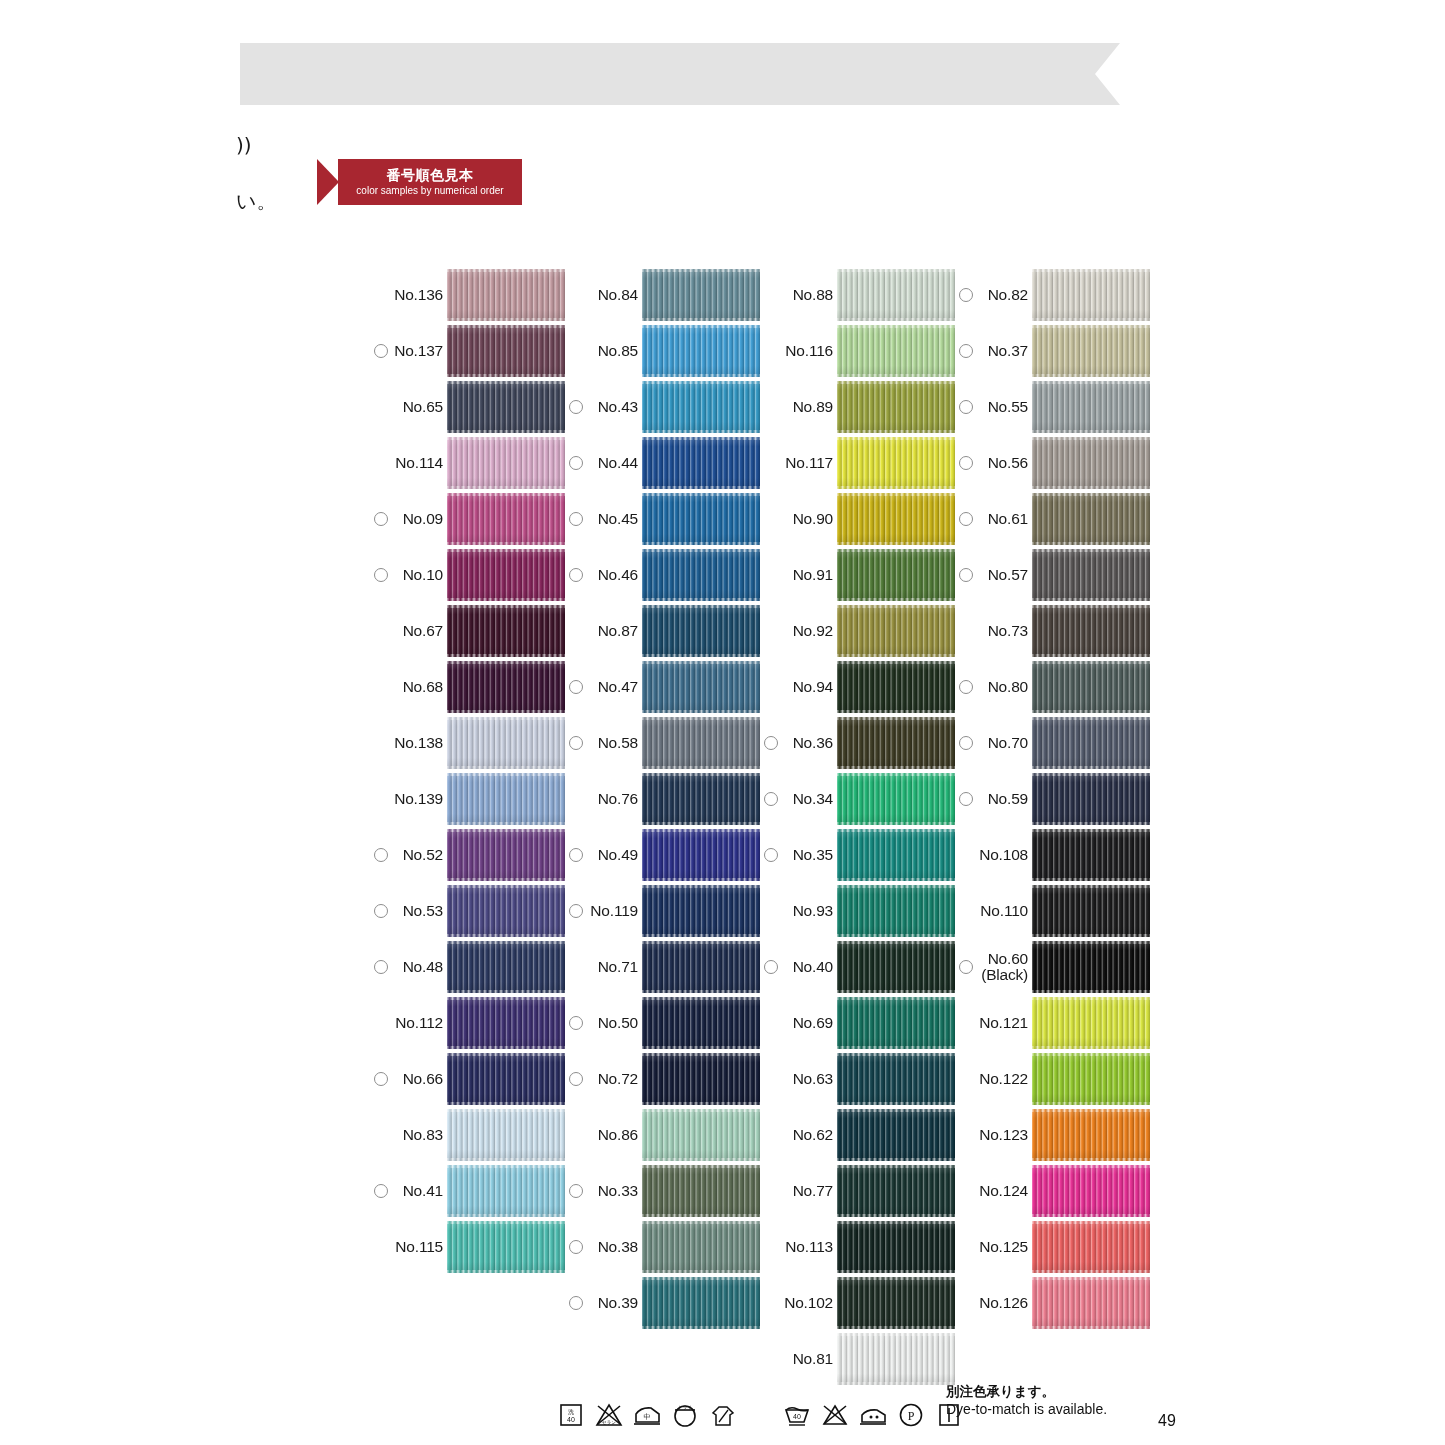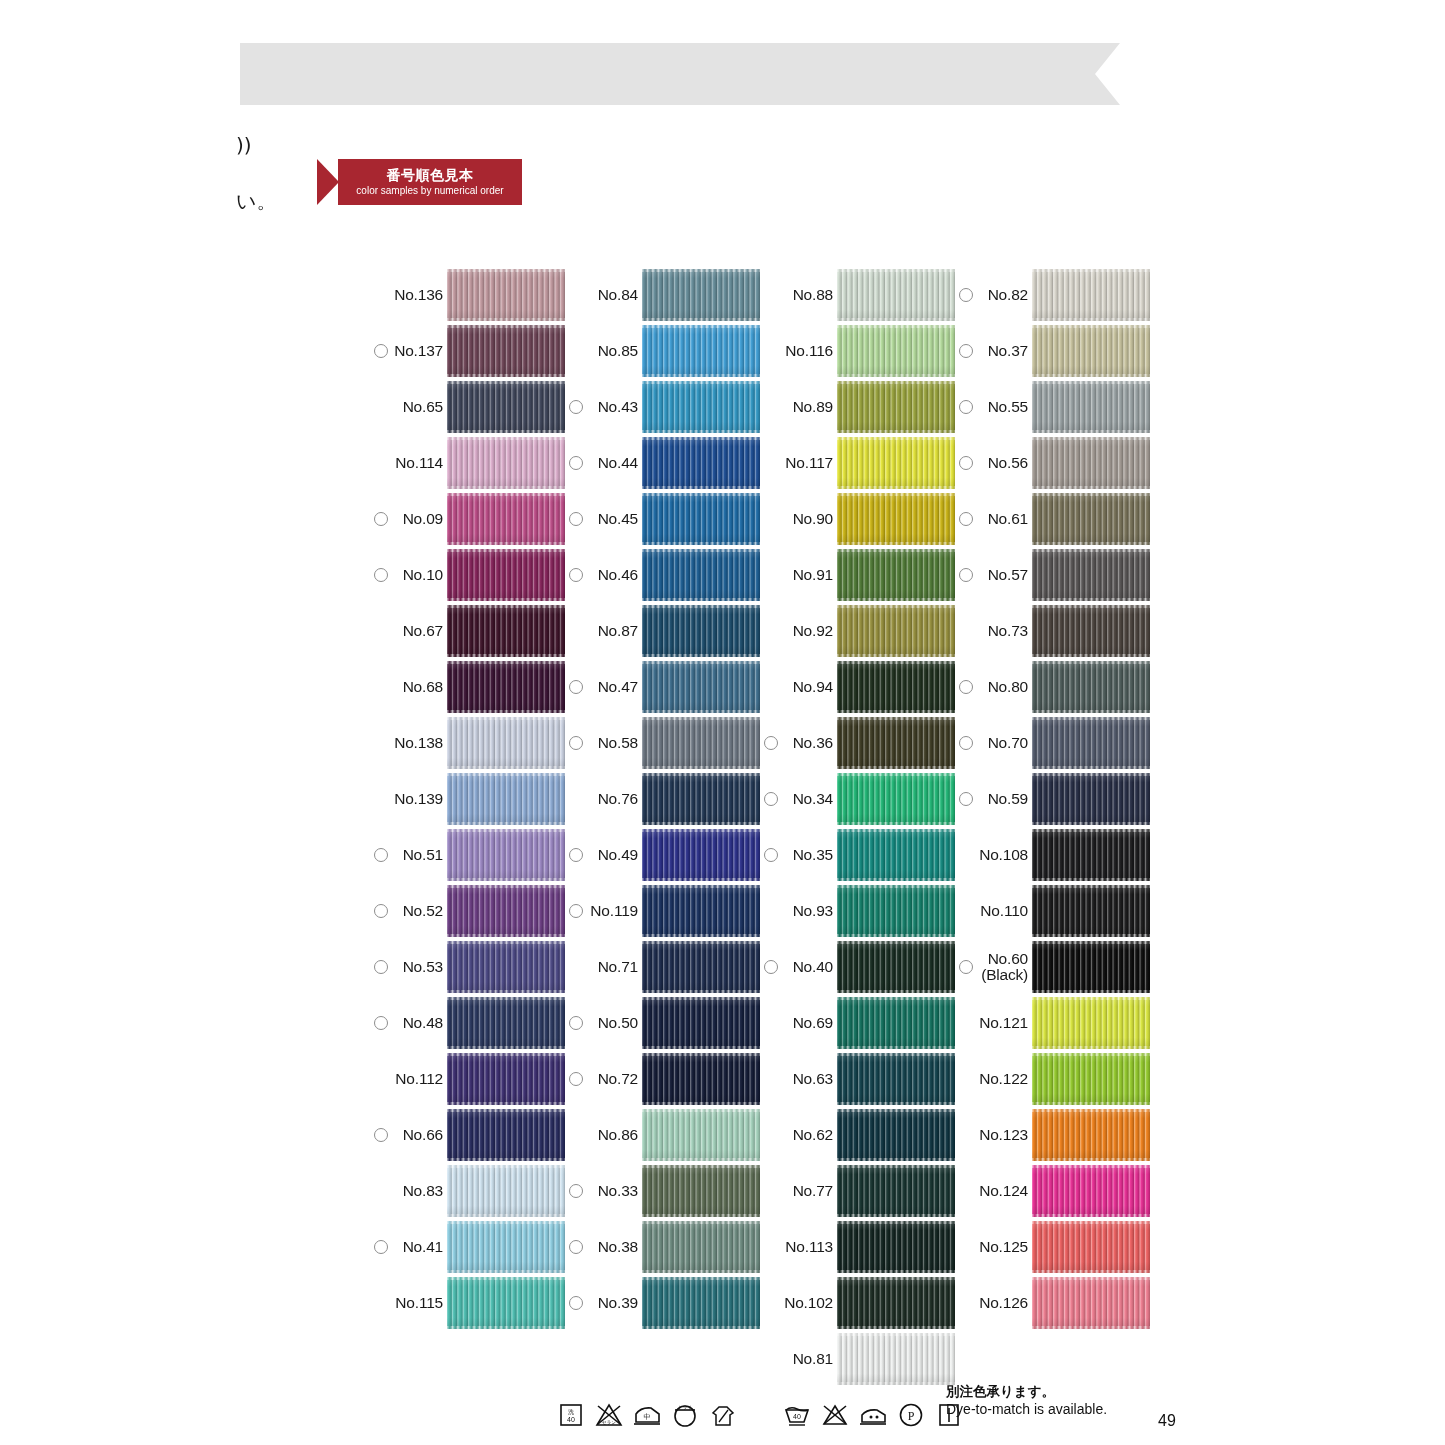--- a/index.html
+++ b/index.html
@@ -241,30 +241,20 @@
         <div class="label">No.139</div>
         <div class="swatch" style="background: rgb(140, 171, 213);">
           <div class="rib"></div>
           <div class="shade"></div>
           <div class="edge-top"></div>
           <div class="edge-bot"></div>
         </div>
       </div>
       <div class="row">
         <span class="marker"></span>
-        <div class="label">No.51</div>
-        <div class="swatch" style="background: rgb(155, 135, 196);">
-          <div class="rib"></div>
-          <div class="shade"></div>
-          <div class="edge-top"></div>
-          <div class="edge-bot"></div>
-        </div>
-      </div>
-      <div class="row">
-        <span class="marker"></span>
         <div class="label">No.52</div>
         <div class="swatch" style="background: rgb(107, 60, 131);">
           <div class="rib"></div>
           <div class="shade"></div>
           <div class="edge-top"></div>
           <div class="edge-bot"></div>
         </div>
       </div>
       <div class="row">
         <span class="marker"></span>

